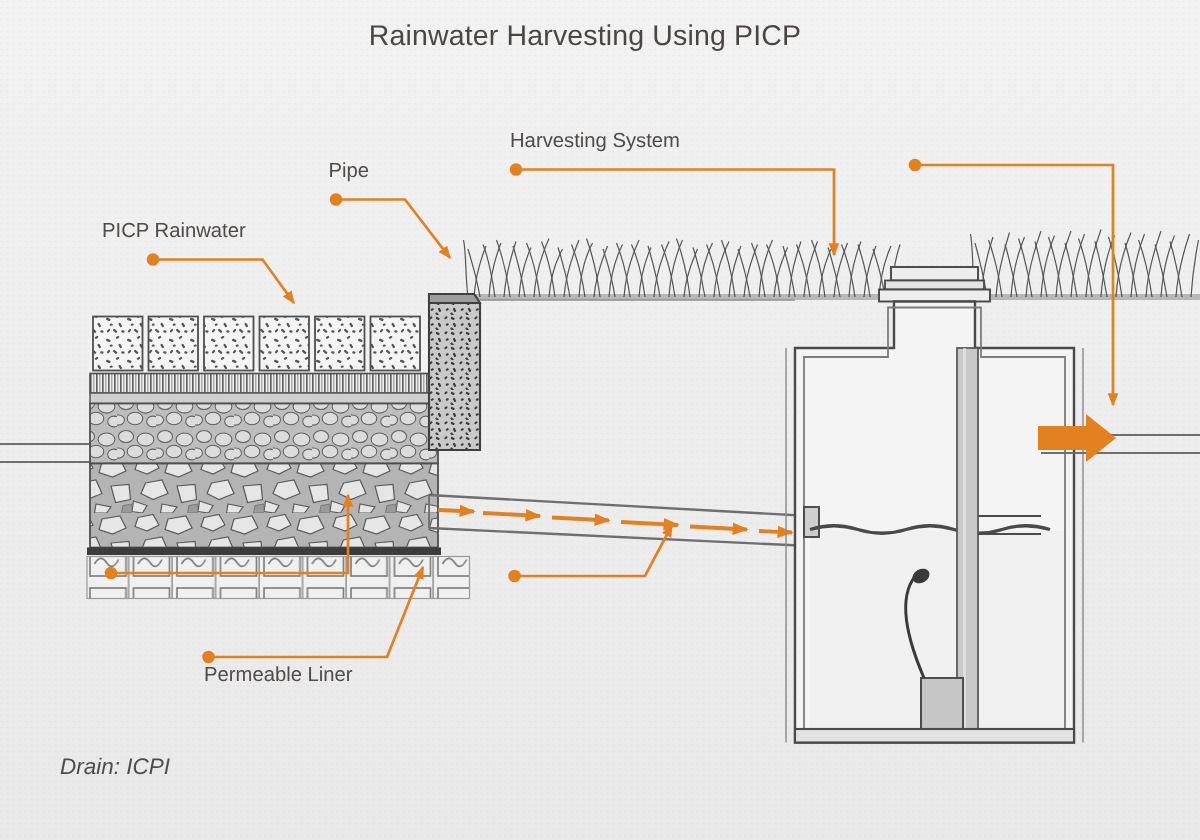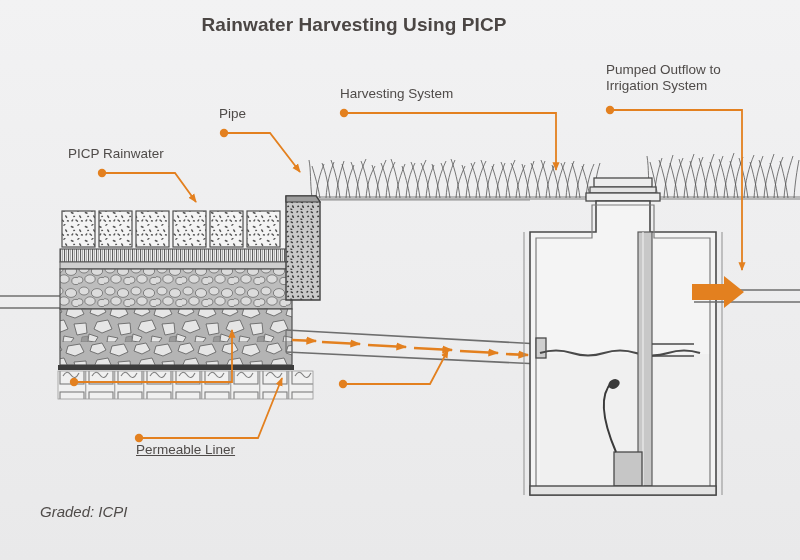--- a/index.html
+++ b/index.html
@@ -12,36 +12,36 @@
   }
   #stage{
     position:absolute;left:0;top:0;width:800px;height:560px;
     background:
       radial-gradient(circle at 1px 1px, rgba(0,0,0,0.035) 0.6px, transparent 0.7px) 0 0/4px 4px,
       linear-gradient(#f2f2f3,#e9e9ea);
   }
   #stage svg{position:absolute;left:0;top:0;}
   .title{
     position:absolute;left:0;top:14px;width:708px;text-align:center;
-    font-size:19px;font-weight:bold;color:#4b4644;letter-spacing:.1px;
+    font-size:19px;font-weight:normal;color:#4b4644;letter-spacing:.1px;padding-left:36px;
   }
   .src{
     position:absolute;left:40px;top:503px;
     font-size:15px;font-style:italic;color:#4f4b49;
   }
   .lbl{
     position:absolute;font-size:13.5px;color:#4f4b49;line-height:16px;
     white-space:pre-line;
   }
   .lbl.l1{left:68px;top:146px;}
   .lbl.l2{left:219px;top:106px;}
   .lbl.l3{left:340px;top:86px;}
   .lbl.l4{left:606px;top:62px;}
   .lbl.l5{left:70px;top:386px;}
-  .lbl.l6{left:136px;top:442px;text-decoration:underline;}
+  .lbl.l6{left:136px;top:442px;}
   .lbl.l7{left:337px;top:388px;}
 </style>
 </head>
 <body>
 
 <div id="stage">
 
   <div class="title">Rainwater Harvesting Using PICP</div>
 
   <svg width="800" height="560" viewBox="0 0 800 560">
@@ -344,18 +344,16 @@
       <circle cx="139" cy="438" r="4.2" fill="#e3801f" stroke="none"></circle>
 
       <path d="M343 384 L430 384 L448 350" marker-end="url(#oarrow)"></path>
       <circle cx="343" cy="384" r="4.2" fill="#e3801f" stroke="none"></circle>
     </g>
   </svg>
 
   <div class="lbl l1">PICP Rainwater</div>
   <div class="lbl l2">Pipe</div>
   <div class="lbl l3">Harvesting System</div>
-  <div class="lbl l4">Pumped Outflow to
-Irrigation System</div>
   <div class="lbl l6">Permeable Liner</div>
 
-  <div class="src">Graded:  ICPI</div>
+  <div class="src">Drain:  ICPI</div>
 </div>
 
 </body></html>

